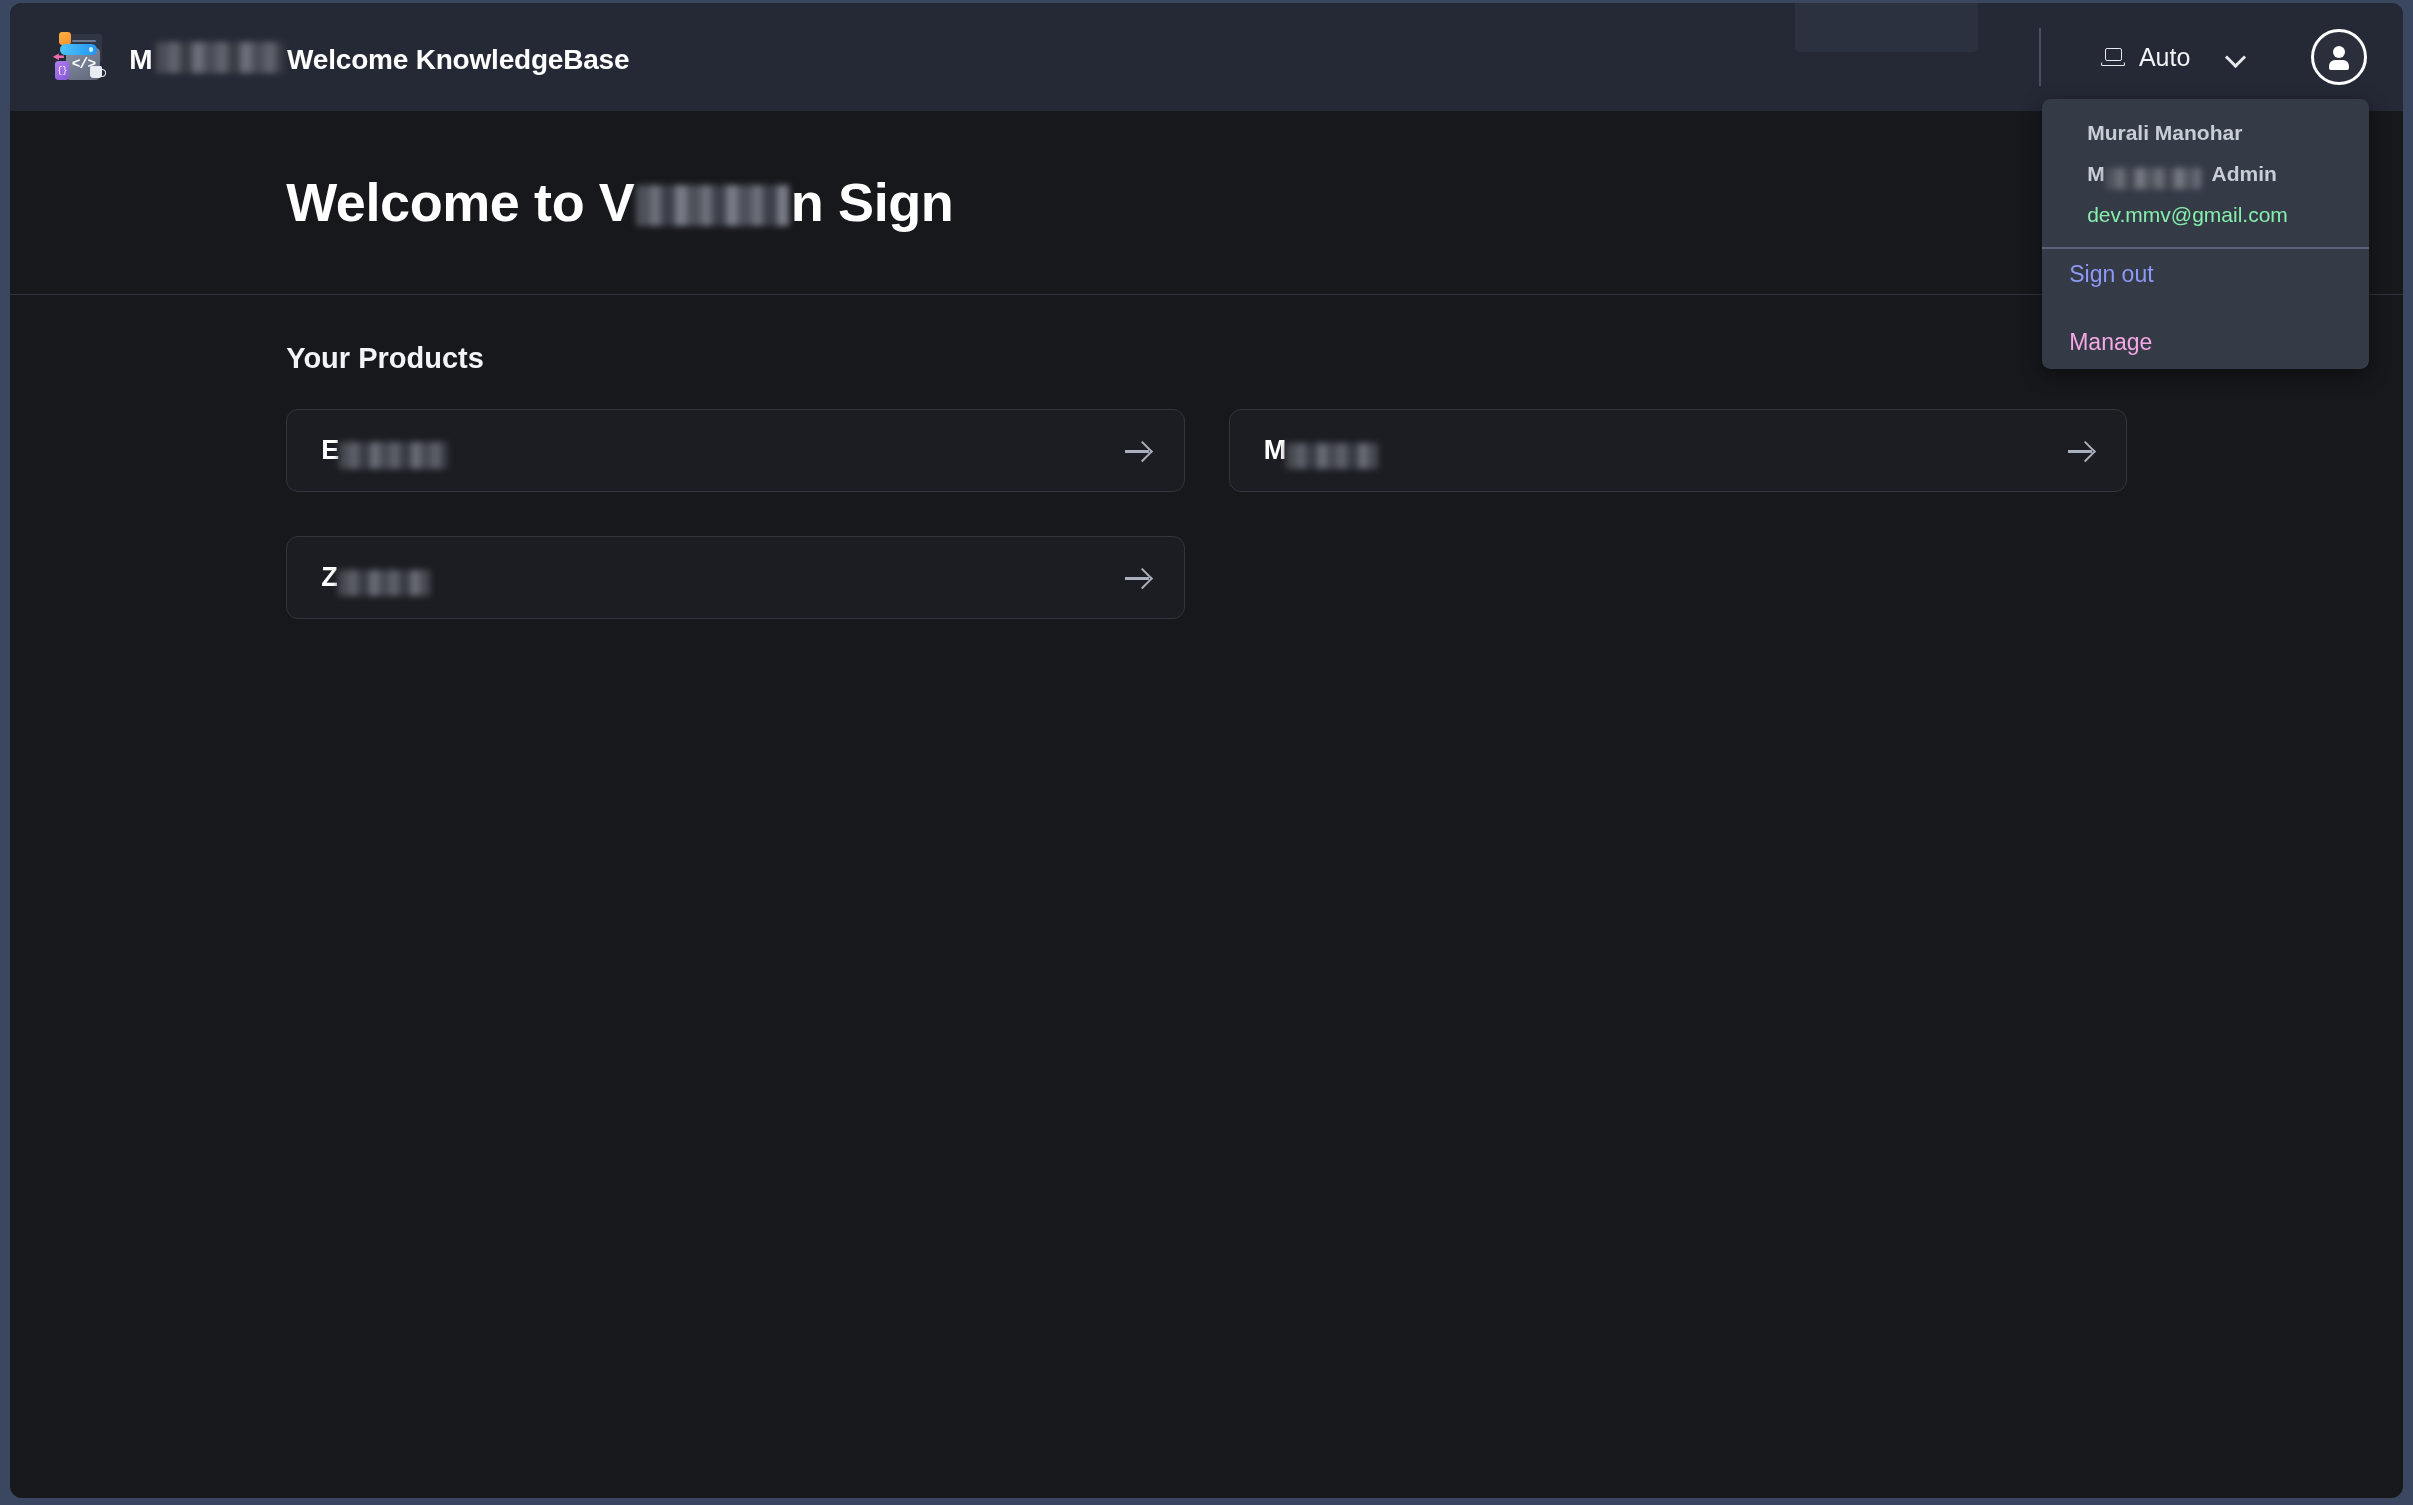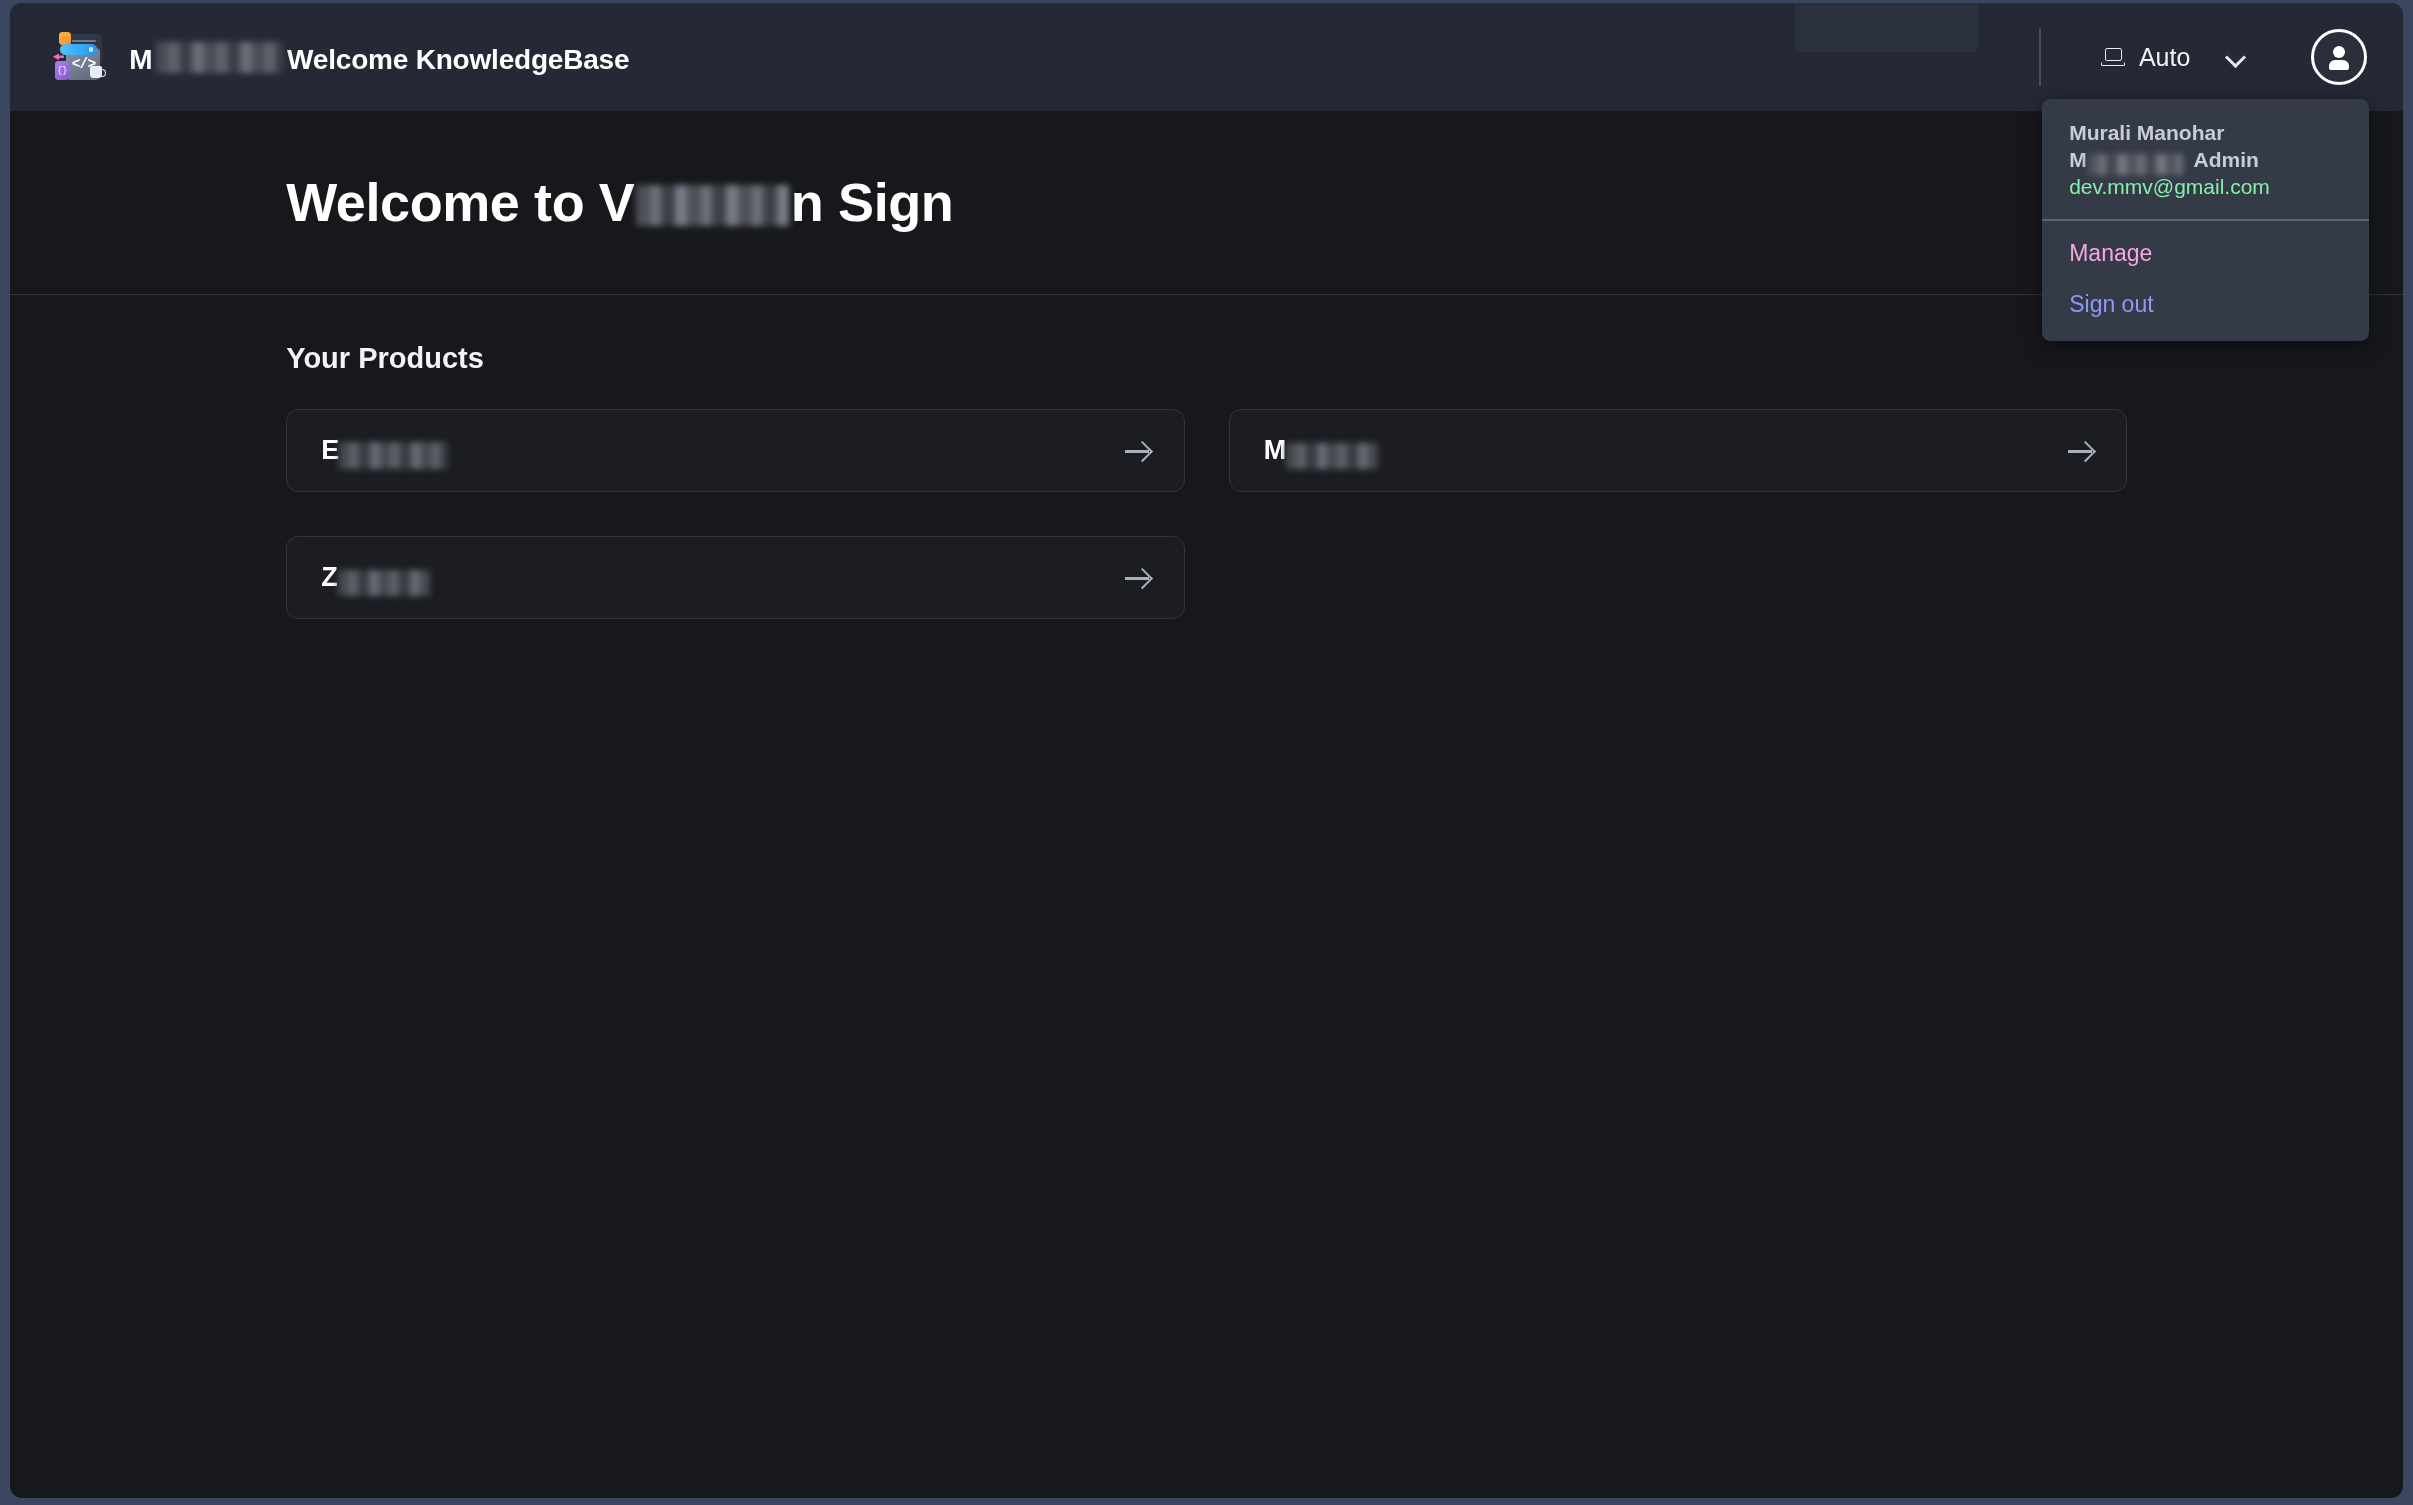--- a/index.html
+++ b/index.html
@@ -255,21 +255,22 @@
     background: #353a47;
     border-radius: 8.5px;
     z-index: 20;
     padding: 0;
     box-shadow: 0 5.1px 20.4px rgba(0,0,0,0.45);
   }
   .user-info {
     padding: 20.4px 27px 18.7px 27px;
     display: flex;
     flex-direction: column;
-    gap: 1px;
+    gap: 15px;
+    margin-left: 18px;
   }
   .user-name {
     font-size: 21px;
     font-weight: bold;
     color: #c8cdd6;
     line-height: 1.25;
   }
   .user-role {
     font-size: 21px;
     font-weight: bold;
@@ -415,22 +416,22 @@
       <div class="user-info">
         <div class="user-name">Murali Manohar</div>
         <div class="user-role">
           <span>M</span>
           <span class="redact redact-menu"></span>
           <span style="margin-left:8.5px;">Admin</span>
         </div>
         <div class="user-email">dev.mmv@gmail.com</div>
       </div>
       <div class="menu-sep"></div>
+      <a class="menu-item menu-signout">Sign out</a>
       <a class="menu-item menu-manage">Manage</a>
-      <a class="menu-item menu-signout">Sign out</a>
     </div>
 
     <div class="hero">
       <div class="hero-inner">
         <h1 class="hero-title">
           <span>Welcome to V</span>
           <span class="redact redact-hero"></span>
           <span>n Sign</span>
         </h1>
       </div>

